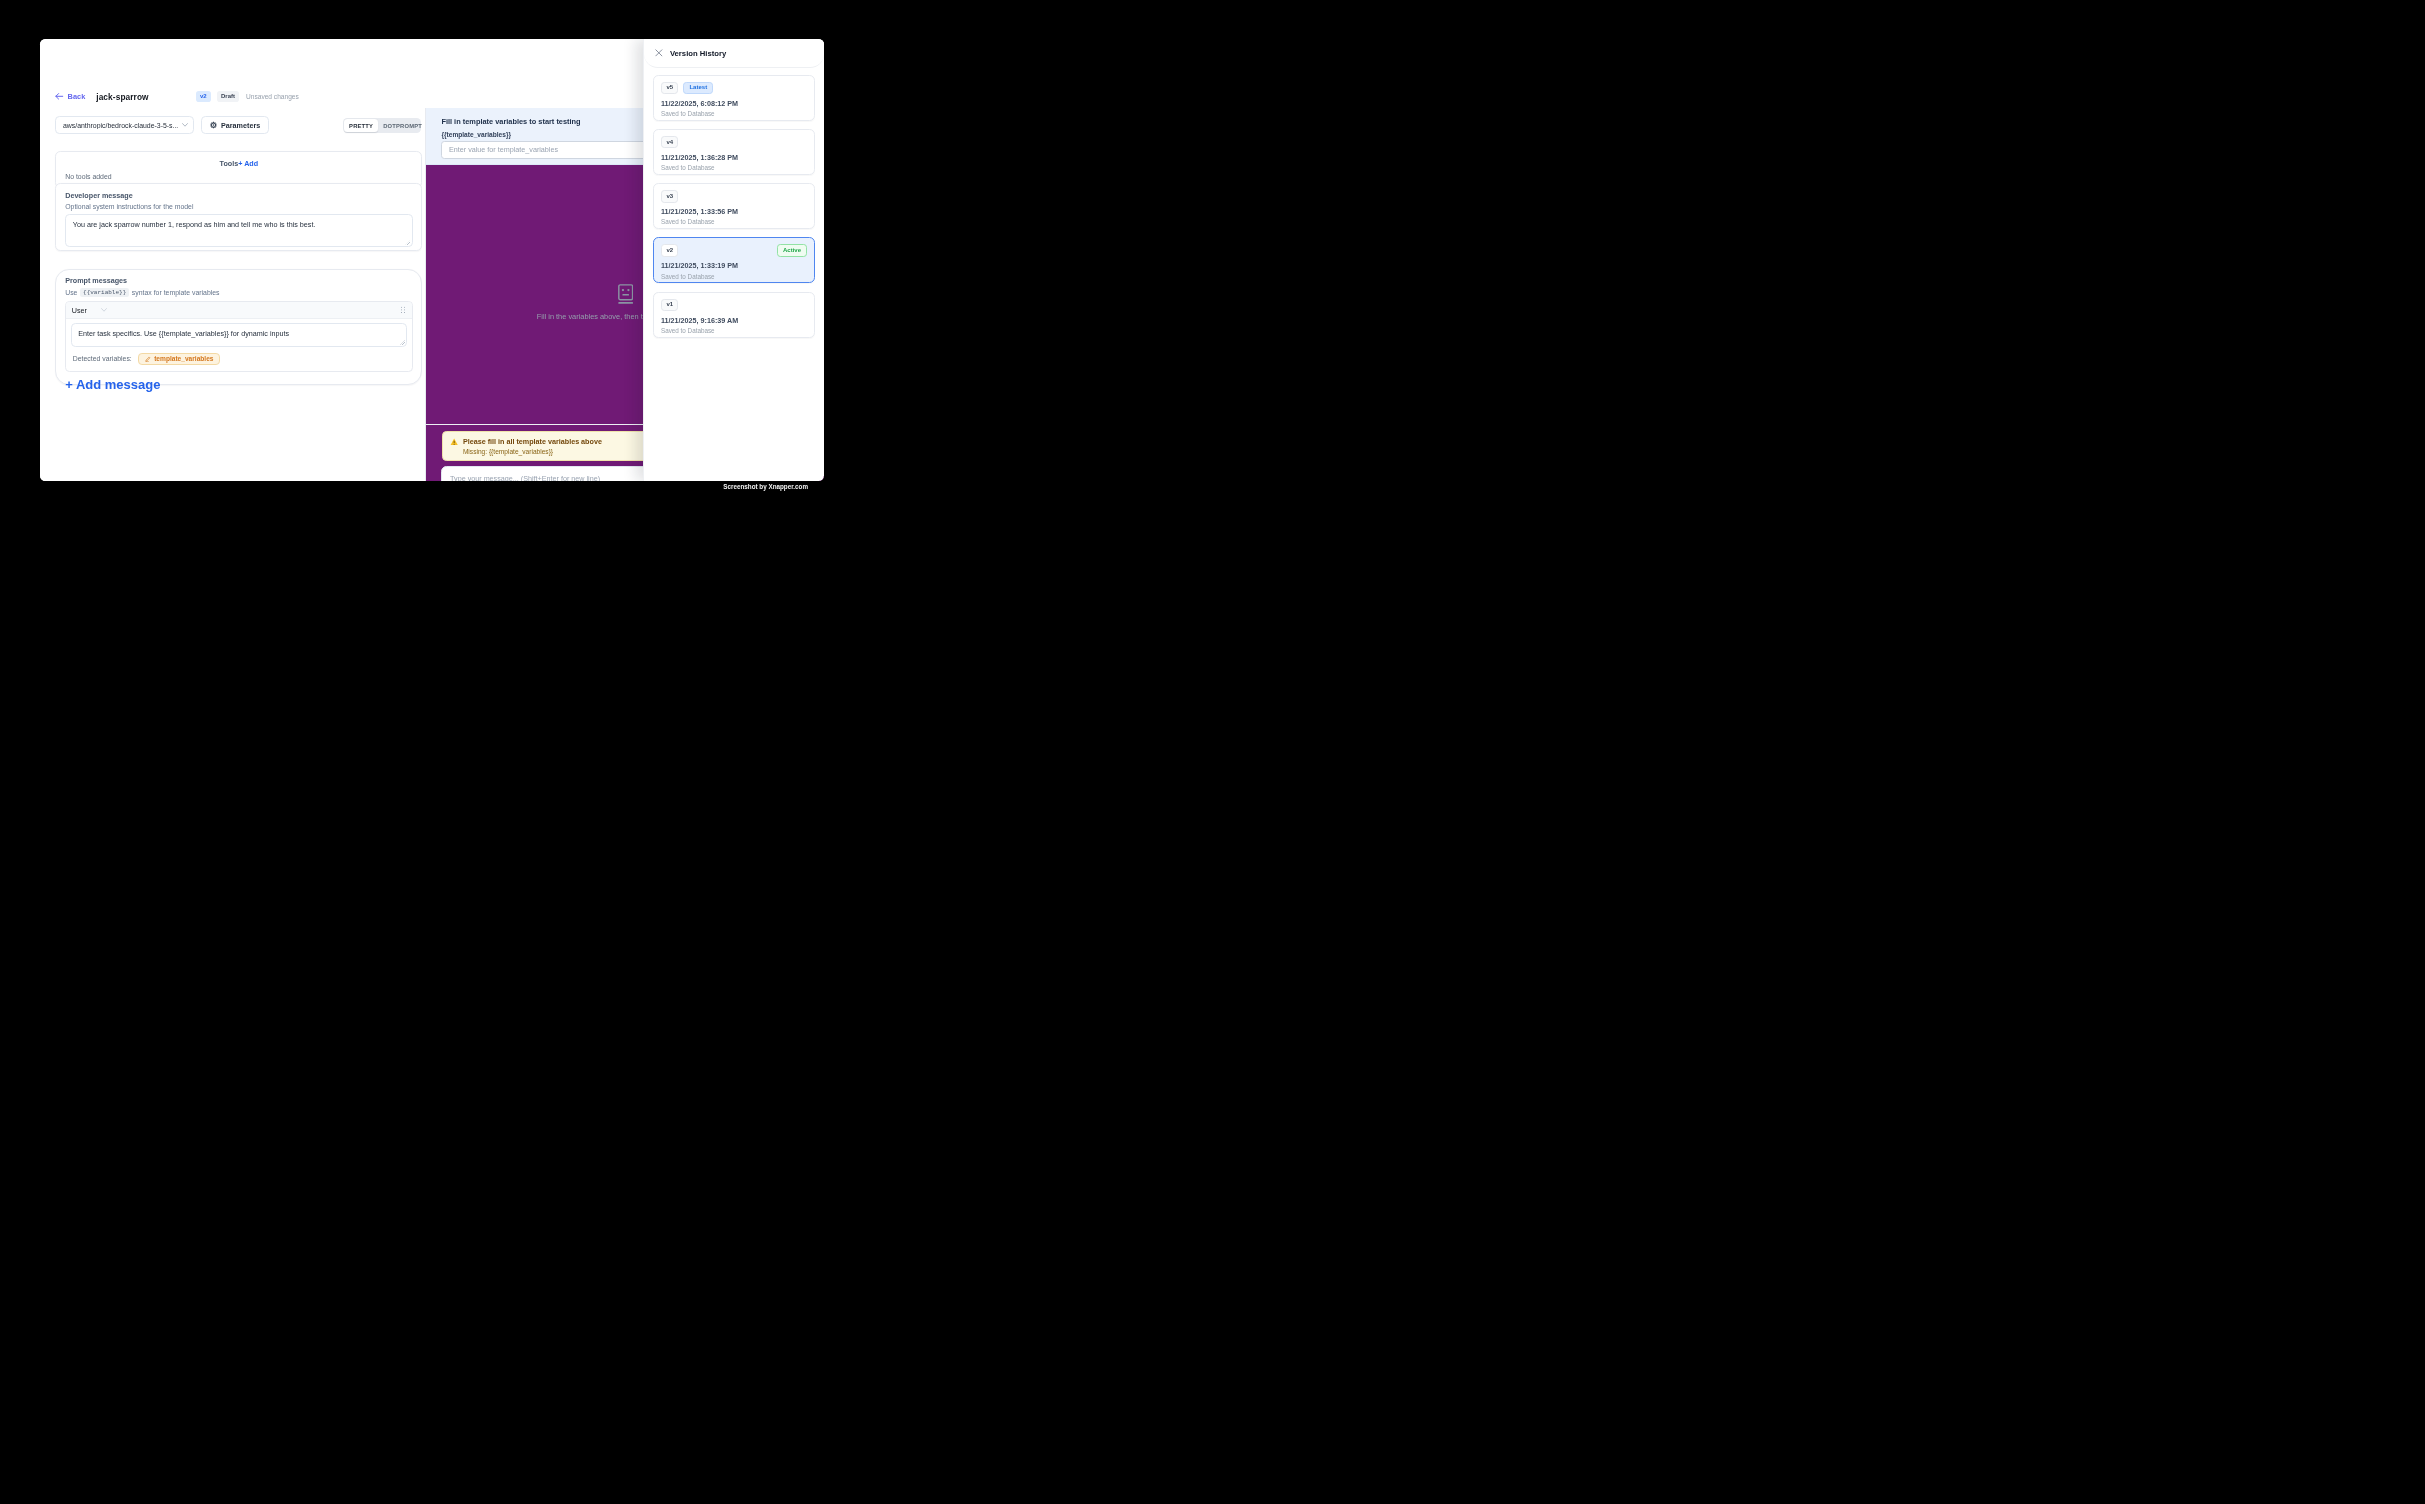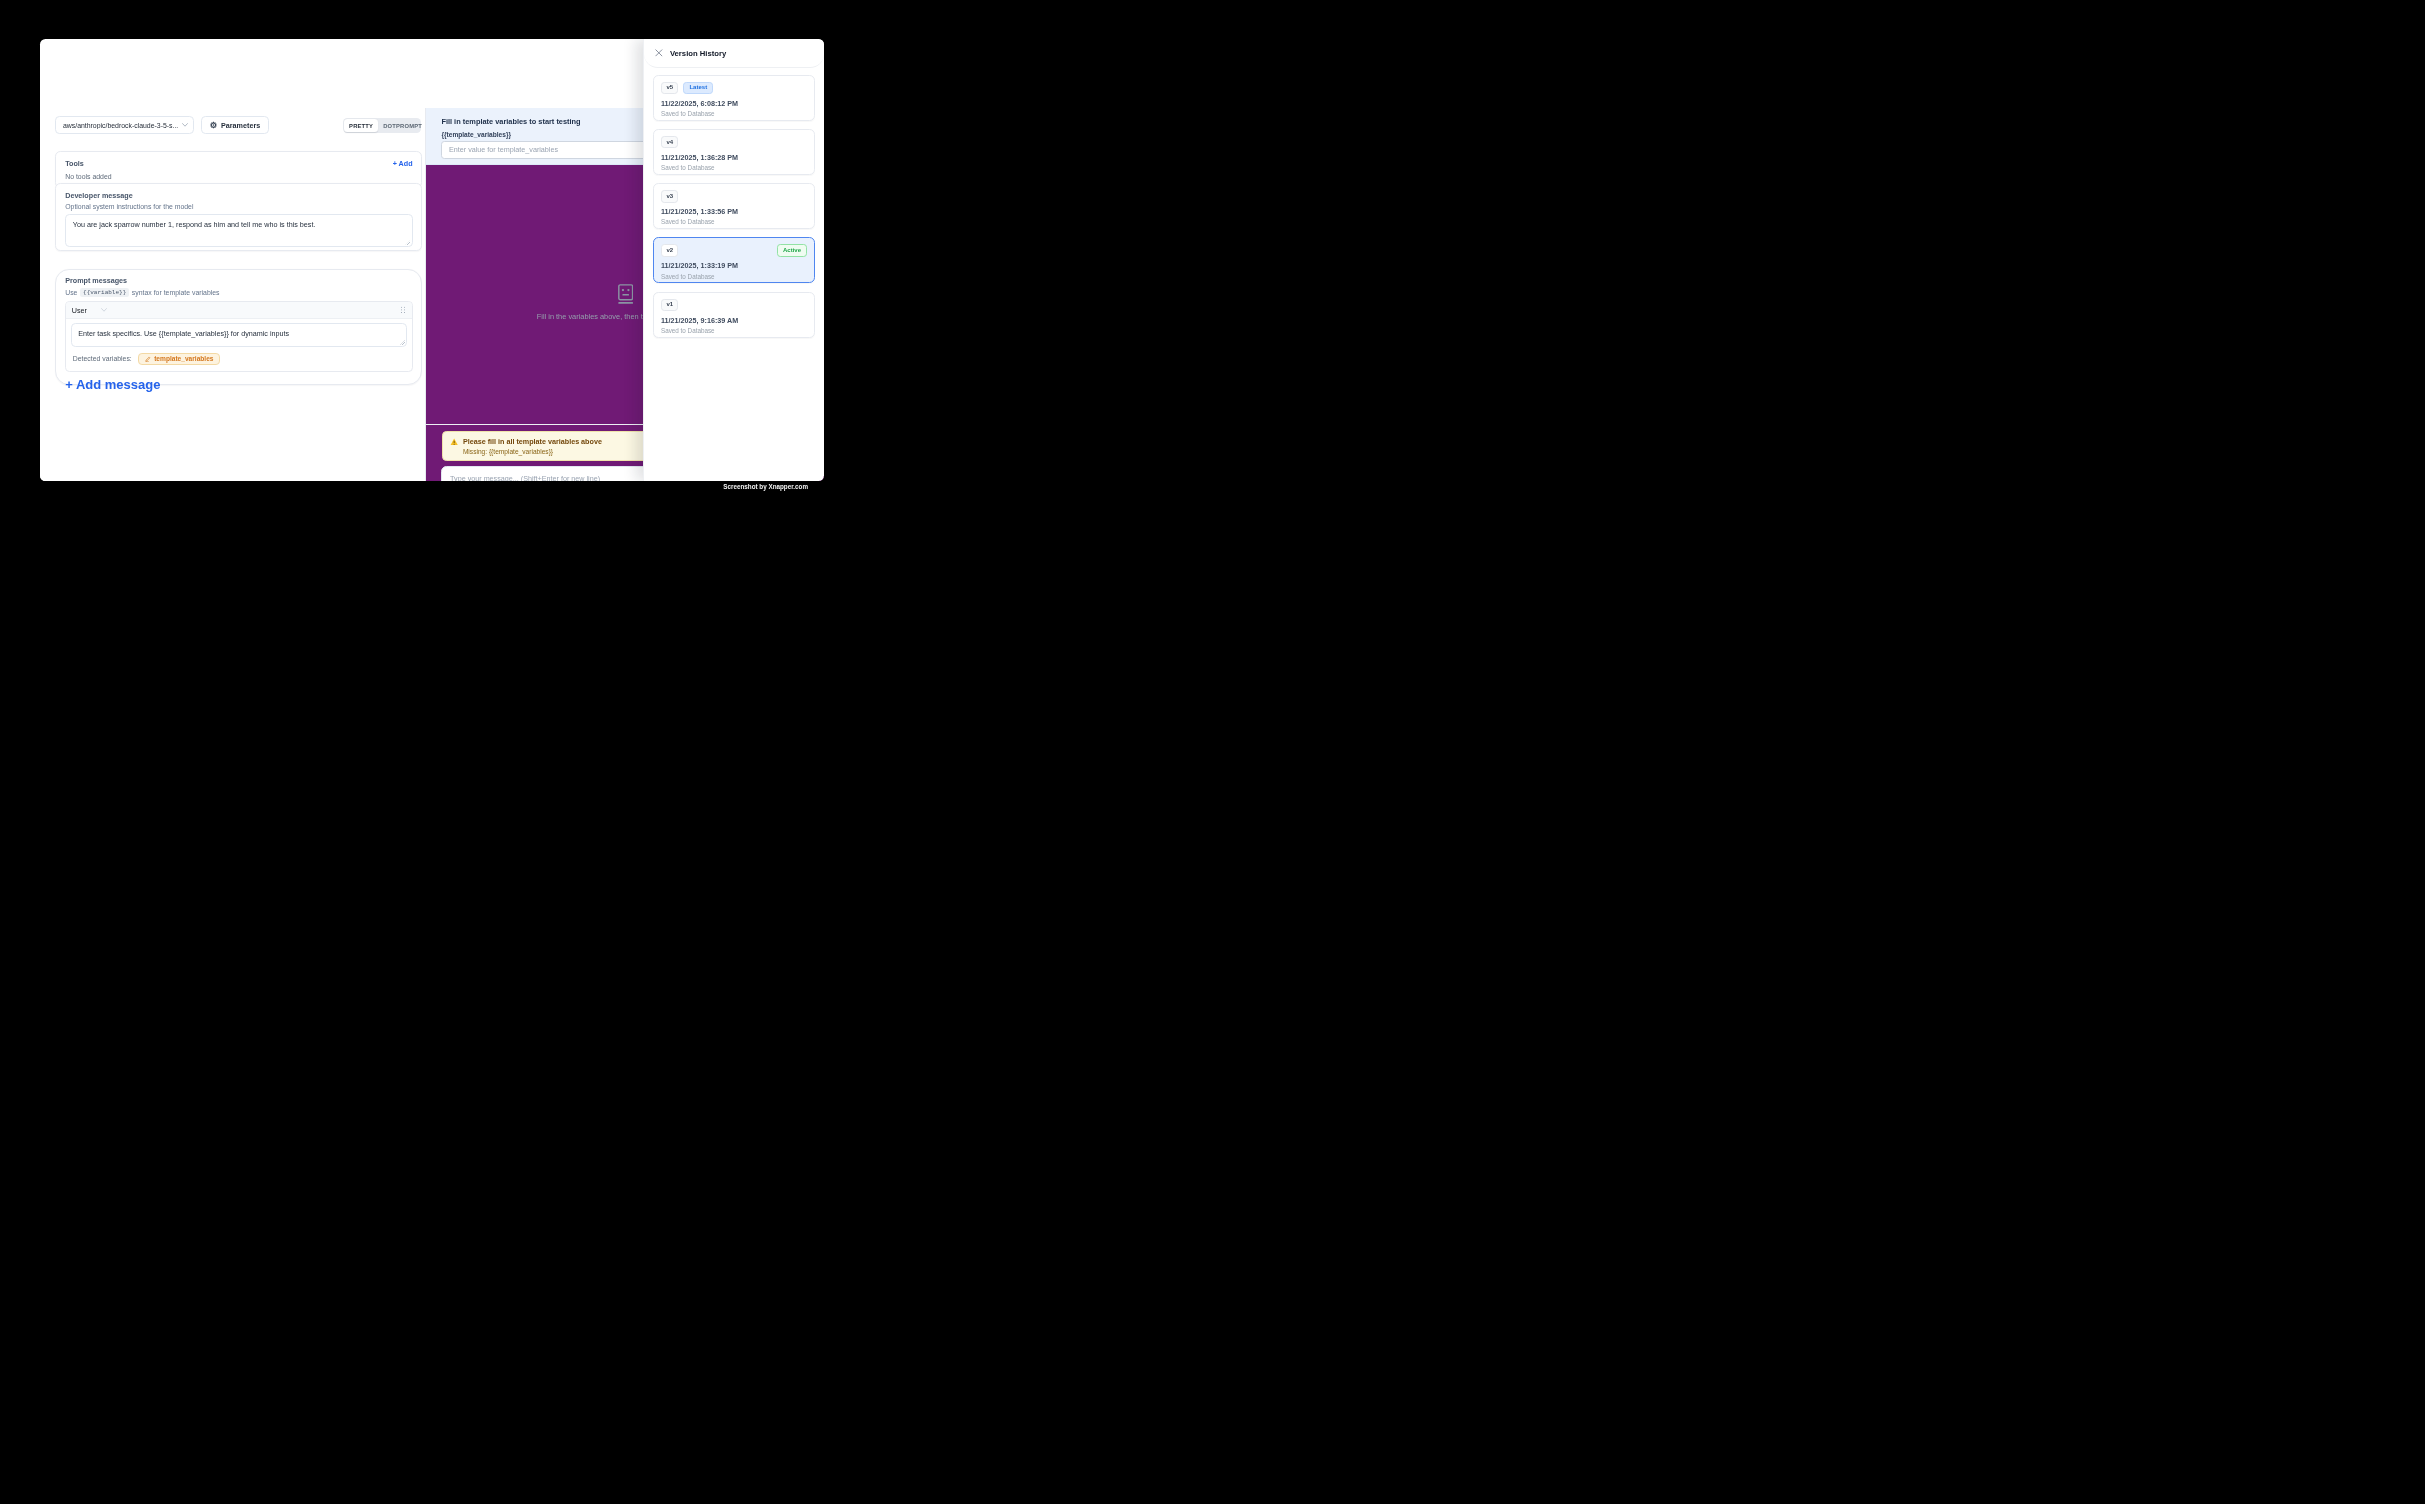--- a/index.html
+++ b/index.html
@@ -34,21 +34,21 @@
             display:flex; align-items:center; padding:1.1px; }
   .toggle .seg { font-size:5.8px; font-weight:700; letter-spacing:0.2px; color:#5b6672; padding:0 5px; height:13.2px;
                  display:flex; align-items:center; border-radius:3.3px; cursor:pointer; }
   .toggle .seg.on { background:#fff; color:#1f2733; box-shadow:0 0.6px 1.1px rgba(16,24,40,.12); }
 
   .card { position:absolute; left:15.4px; width:367px; border:0.6px solid #e7eaf0; border-radius:5.5px; background:#fff;
           padding:6.6px 8.8px; box-shadow:0 0.6px 1.1px rgba(16,24,40,.04); }
   .card-title { font-size:7.2px; font-weight:600; color:#475569; }
   .card-sub { font-size:6.9px; color:#64748b; margin-top:3.3px; }
   .add-link { color:#2563eb; font-size:7.2px; font-weight:600; cursor:pointer; }
-  .row-between { display:flex; justify-content:space-between; align-items:center; }
+  .row-between { display:flex; justify-content:center; align-items:center; }
 
   .card-tools { top:43px; height:37px; }
   .empty-tools { margin-top:5px; font-size:6.9px; color:#5f6b7a; }
 
   .card-dev { top:75px; height:68px; }
   .ta-wrap { position:relative; margin-top:4.4px; }
   textarea { width:100%; border:0.6px solid #e2e8f0; border-radius:4.4px; resize:none; outline:none;
              font-family:"Liberation Sans", sans-serif; font-size:7.2px; color:#1f2937; padding:4.4px 6.6px; display:block; }
   .grip { position:absolute; right:2.2px; bottom:2.2px; width:5px; height:5px; pointer-events:none;
           background:repeating-linear-gradient(135deg, transparent 0 1.1px, #b9c2cd 1.1px 1.8px);
@@ -117,20 +117,34 @@
   .vh-status { margin-top:2.2px; font-size:6.3px; color:#99a2ac; }
 
   .watermark { position:absolute; top:483px; right:41px; color:#f5f5f5; font-size:6.3px; font-weight:600; }
 </style>
 </head>
 <body>
 
 <div class="canvas">
   <div class="window">
 
+    <div class="app-header">
+      <div class="hdr-row">
+        <span class="back-link">
+          <svg width="8.3" height="6.6" viewBox="0 0 15 12">
+              <path d="M6.5 1 L1.5 6 L6.5 11 M1.5 6 H14" stroke="#6467ef" stroke-width="1.8" fill="none" stroke-linecap="round" stroke-linejoin="round"></path>
+            </svg>
+          <span>Back</span>
+        </span>
+        <span class="page-title">jack-sparrow</span>
+        <span class="badge badge-version">v2</span>
+        <span class="badge badge-draft">Draft</span>
+        <span class="unsaved">Unsaved changes</span>
+      </div>
+    </div>
     <div class="hdivider"></div>
 
     <div class="editor-col">
 
       <div class="model-select">
         <span class="val">aws/anthropic/bedrock-claude-3-5-s...</span>
         <svg width="6" height="3.9" viewBox="0 0 11 7">
             <path d="M1 1 L5.5 5.8 L10 1" stroke="#9aa4b2" stroke-width="1.4" fill="none" stroke-linecap="round"></path>
           </svg>
       </div>

